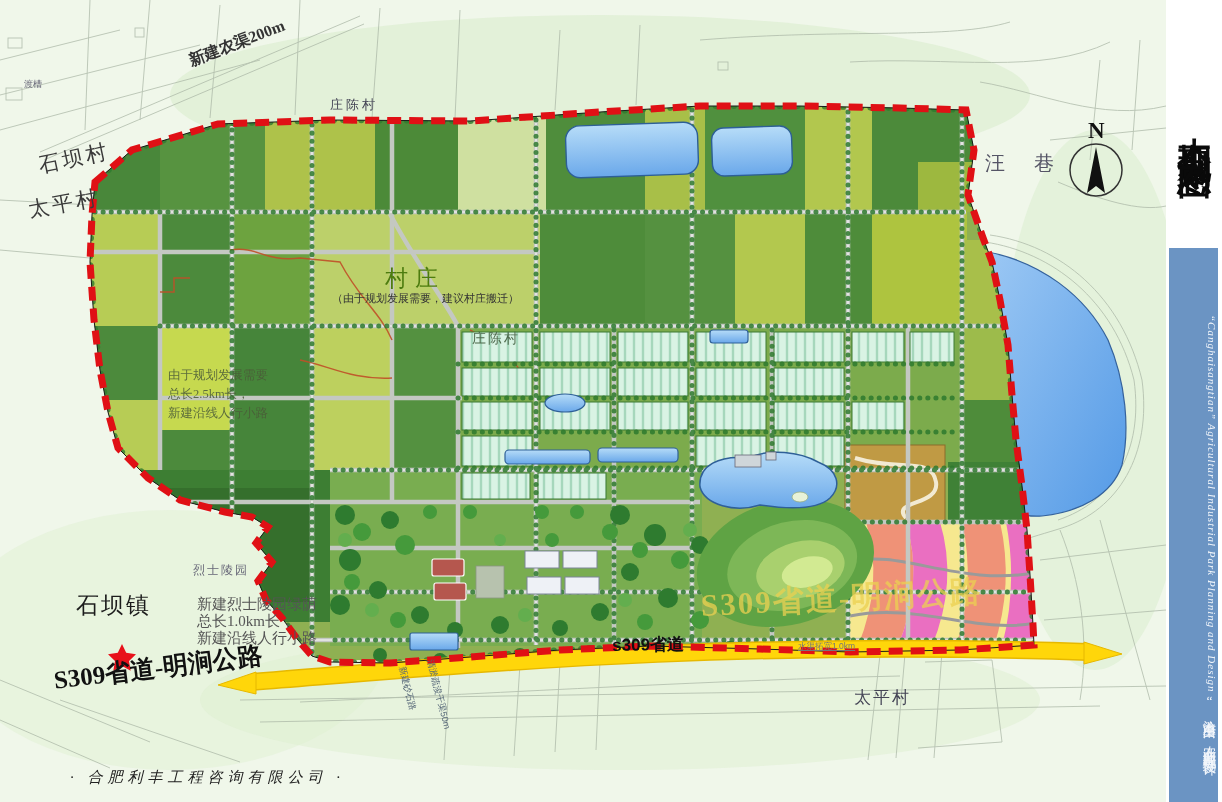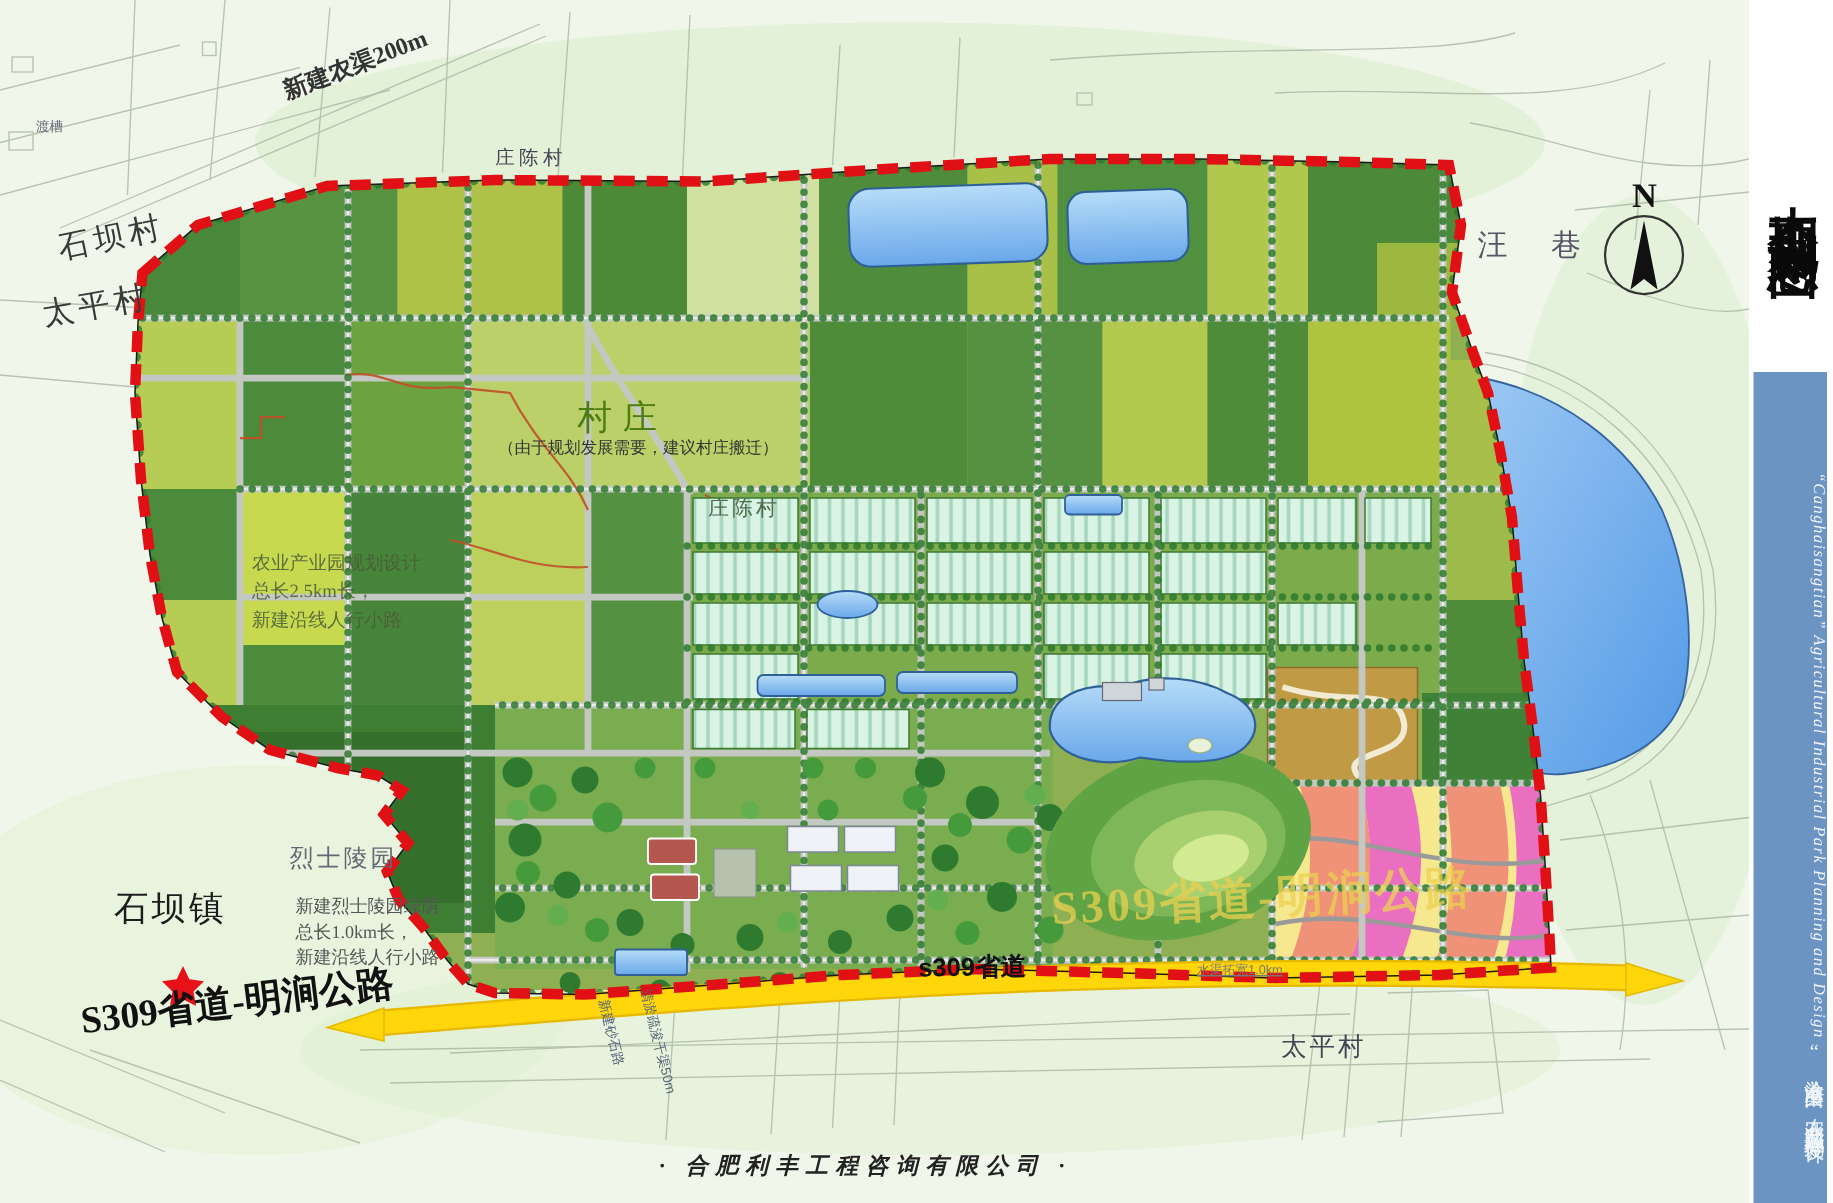--- a/index.html
+++ b/index.html
@@ -17,22 +17,22 @@
       font-family:"Liberation Serif", serif;font-weight:900;font-size:34px;
       letter-spacing:6px;color:#0a0a0a;text-align:center;line-height:48px;}
   .side-panel{position:absolute;left:3px;top:248px;width:49px;height:554px;}
   .side-panel-inner{position:absolute;left:0;top:0;width:100%;height:100%;
       display:flex;flex-direction:row;justify-content:center;
       writing-mode:vertical-rl;color:#f2f6fb;padding-top:18px;box-sizing:border-box;}
   .side-en{font-family:"Liberation Serif", serif;font-style:italic;font-size:11px;
       letter-spacing:1px;margin-left:1px;}
   .side-cn{font-family:"Liberation Serif", serif;font-size:13.5px;text-orientation:upright;
       letter-spacing:2px;}
-  .footer{position:absolute;left:0;top:768px;width:1084px;text-align:center;text-indent:70px;
-      font-family:"Liberation Serif", serif;font-style:italic;font-weight:bold;
+  .footer{position:absolute;left:0;top:768px;width:1084px;text-align:left;text-indent:70px;
+      font-family:"Liberation Serif", serif;font-style:italic;font-weight:normal;
       font-size:15px;letter-spacing:5px;color:#222;}
 </style>
 </head>
 <body>
 
 <div class="page">
 
   <div class="map">
     <svg width="1166" height="802" viewBox="0 0 1166 802">
       <defs>
@@ -393,26 +393,26 @@
     <div class="lbl serif" style="left:36px;top:152px;font-size:21px;letter-spacing:3px;color:#3a3a3a;transform:rotate(-12deg);">石坝村</div>
     <div class="lbl serif" style="left:26px;top:196px;font-size:21px;letter-spacing:3px;color:#3a3a3a;transform:rotate(-10deg);">太平村</div>
     <div class="lbl serif" style="left:186px;top:52px;font-size:16px;font-weight:bold;color:#333;transform:rotate(-21deg);">新建农渠200m</div>
     <div class="lbl sans" style="left:24px;top:78px;font-size:9px;color:#667;text-align:center;">渡槽</div>
     <div class="lbl serif" style="left:330px;top:96px;font-size:13px;letter-spacing:3px;color:#445;">庄陈村</div>
     <div class="lbl serif" style="left:385px;top:263px;font-size:23px;font-weight:normal;letter-spacing:7px;color:#4d7c0f;">村庄</div>
     <div class="lbl serif" style="left:300px;top:291px;font-size:11px;color:#333;margin-left:32px;">（由于规划发展需要，建议村庄搬迁）</div>
     <div class="lbl serif" style="left:472px;top:330px;font-size:14px;letter-spacing:2px;color:#4f6b4e;">庄陈村</div>
     <div class="lbl serif" style="left:985px;top:150px;font-size:20px;letter-spacing:12px;color:#556;">汪  巷</div>
     <div class="lbl serif" style="left:168px;top:366px;font-size:12.5px;line-height:19px;color:#4a5a38;opacity:.85;">
-      <div>农业产业园规划设计</div>
+      <div>由于规划发展需要</div>
       <div>总长2.5km长，</div>
       <div>新建沿线人行小路</div>
     </div>
-    <div class="lbl serif" style="left:193px;top:562px;font-size:16px;letter-spacing:2px;color:#667;">烈士陵园</div>
-    <div class="lbl serif" style="left:197px;top:596px;font-size:12px;line-height:17px;color:#555;">
+    <div class="lbl serif" style="left:193px;top:562px;font-size:12px;letter-spacing:2px;color:#667;">烈士陵园</div>
+    <div class="lbl serif" style="left:197px;top:596px;font-size:15px;line-height:17px;color:#555;">
       <div>新建烈士陵园绿荫</div>
       <div>总长1.0km长，</div>
       <div>新建沿线人行小路</div>
     </div>
     <div class="lbl serif" style="left:76px;top:590px;font-size:23px;letter-spacing:2px;color:#1c1c1c;">石坝镇</div>
     <div class="lbl serif" style="left:52px;top:664px;font-size:25px;font-weight:bold;color:#111;transform:rotate(-7deg);">S309省道-明涧公路</div>
     <div class="lbl serif" style="left:700px;top:585px;font-size:31px;font-weight:bold;letter-spacing:2px;color:rgba(235,208,80,0.75);transform:rotate(-3deg);">S309省道-明涧公路</div>
     <div class="lbl sans" style="left:612px;top:634px;font-size:17px;font-weight:bold;color:#111;transform:rotate(-1deg);">s309省道</div>
     <div class="lbl serif" style="left:854px;top:686px;font-size:17px;letter-spacing:2px;color:#445;">太平村</div>
     <div class="lbl sans" style="left:798px;top:641px;font-size:8.5px;color:#777;text-decoration:underline;">水渠拓宽1.0km</div>

